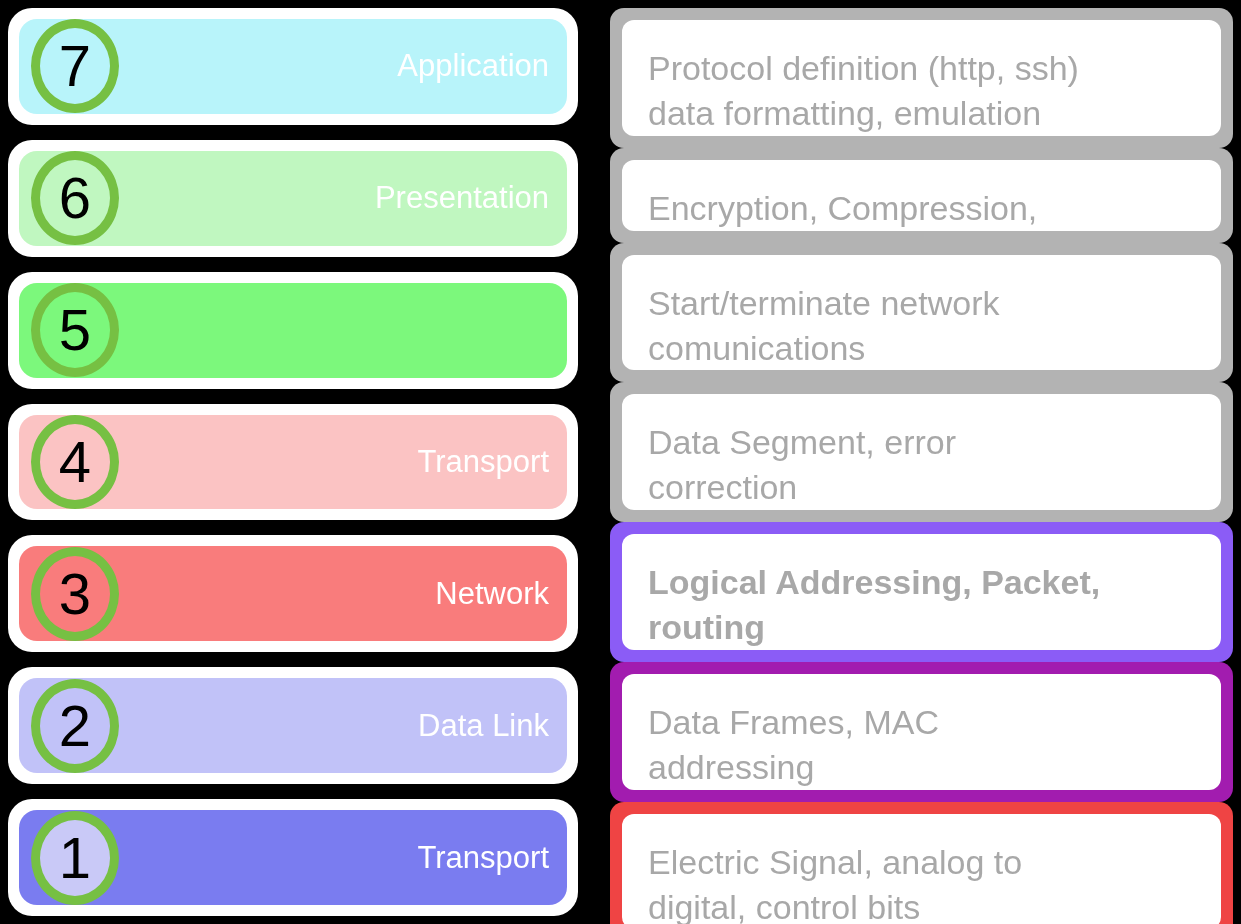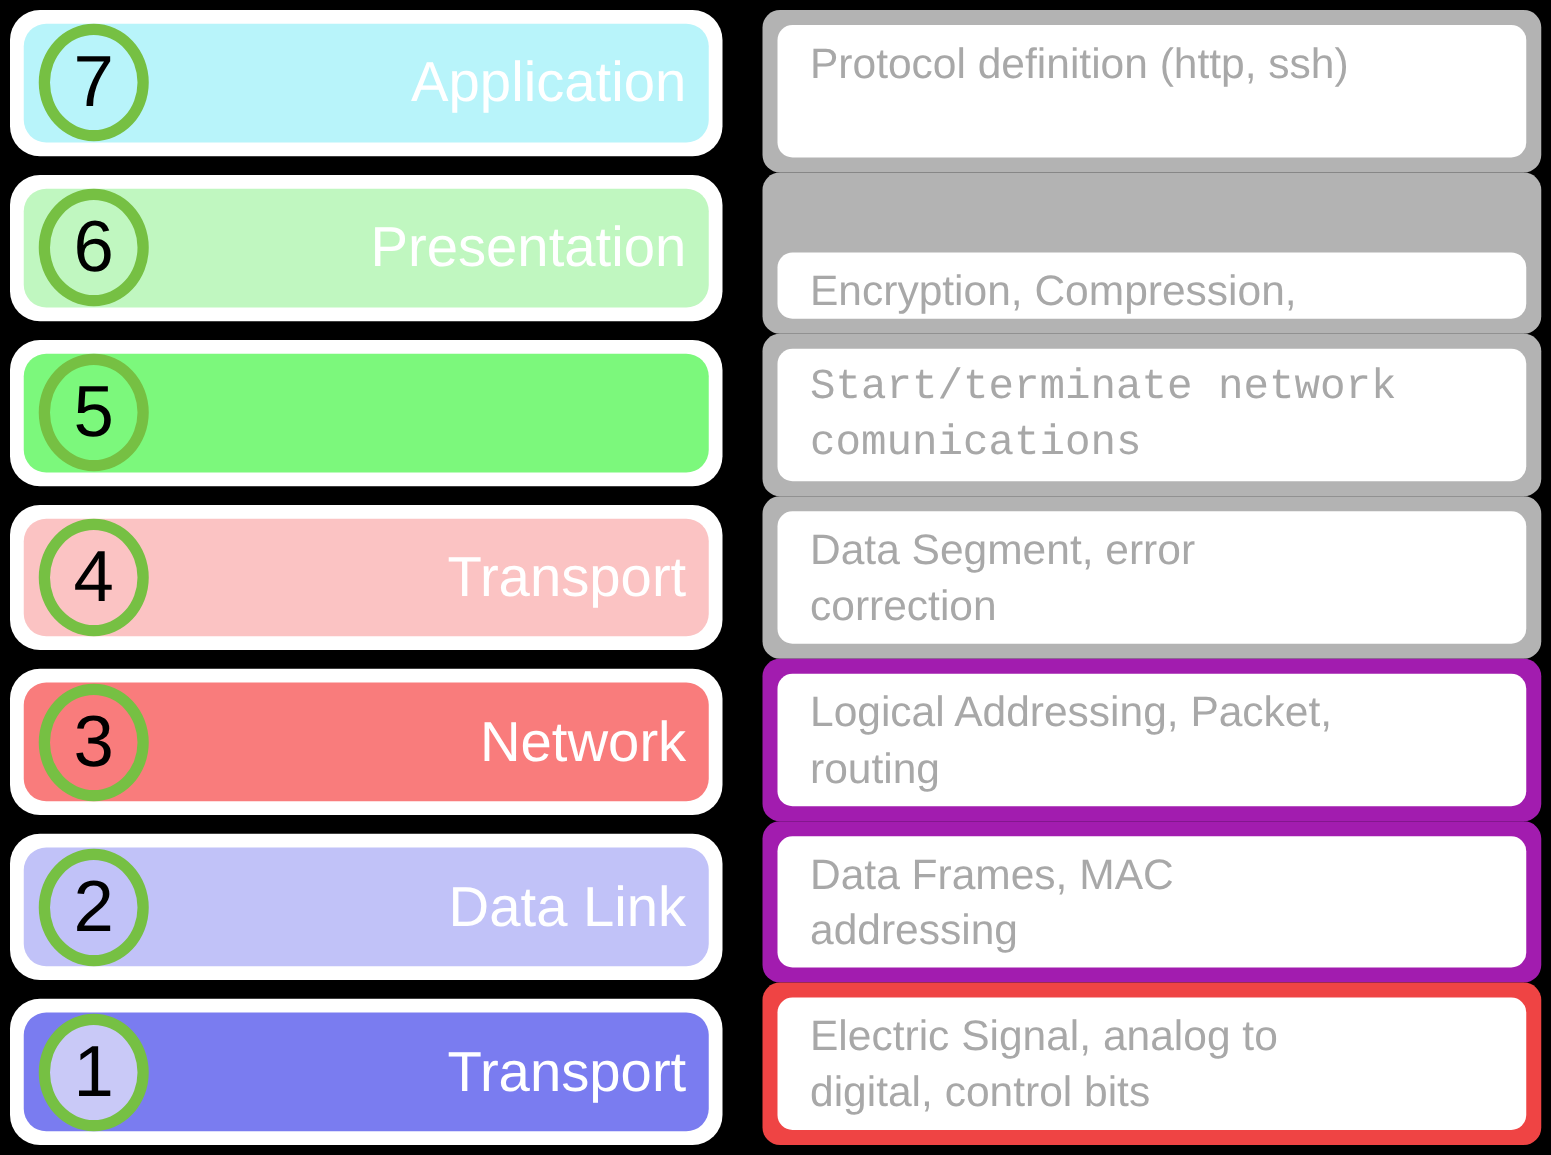--- a/index.html
+++ b/index.html
@@ -44,38 +44,38 @@
   }
   .num {
     font-size: 58px;
     line-height: 1;
     color: #000;
   }
   .layer-name {
     flex: 1;
     text-align: right;
     padding-right: 18px;
-    font-size: 45px;
+    font-size: 31px;
     color: #fff;
     white-space: nowrap;
   }
 
   
   .desc-row {
     flex: 1;
     background: #b3b3b3;
     border-radius: 14px;
     padding: 12px;
     display: flex;
   }
   .desc-card {
     flex: 1;
     background: #fff;
     border-radius: 12px;
-    padding: 9px 10px 0 26px;
+    padding: 26px 10px 0 26px;
     font-size: 34px;
     line-height: 1.32;
     color: #a8a8a8;
   }
   .desc-line { white-space: nowrap; }
 </style>
 </head>
 <body>
 
 <div class="canvas">
@@ -139,44 +139,45 @@
         <span class="num">1</span>
       </div>
       <div class="layer-name">Transport</div>
     </div>
   </div>
 </div>
   <div class="col right" id="right-col">
   <div class="desc-row" style="background: rgb(179, 179, 179);">
     <div class="desc-card">
       <div class="desc-line">Protocol definition (http, ssh)</div>
+      <div class="desc-line">data formatting, emulation</div>
     </div>
   </div>
 
   <div class="desc-row" style="background: rgb(179, 179, 179); align-items: flex-end;">
     <div class="desc-card">
       <div class="desc-line">Encryption, Compression,</div>
     </div>
   </div>
 
-  <div class="desc-row" style="background: rgb(179, 179, 179); font-family: Liberation Mono, monospace;">
+  <div class="desc-row" style="background: rgb(179, 179, 179);">
     <div class="desc-card">
       <div class="desc-line">Start/terminate network</div>
       <div class="desc-line">comunications</div>
     </div>
   </div>
 
   <div class="desc-row" style="background: rgb(179, 179, 179);">
     <div class="desc-card">
       <div class="desc-line">Data Segment, error</div>
       <div class="desc-line">correction</div>
     </div>
   </div>
 
-  <div class="desc-row" style="background: #a21caf;">
+  <div class="desc-row" style="background: #8b5cf6; font-weight: bold;">
     <div class="desc-card">
       <div class="desc-line">Logical Addressing, Packet,</div>
       <div class="desc-line">routing</div>
     </div>
   </div>
 
   <div class="desc-row" style="background: #a21caf;">
     <div class="desc-card">
       <div class="desc-line">Data Frames, MAC</div>
       <div class="desc-line">addressing</div>

